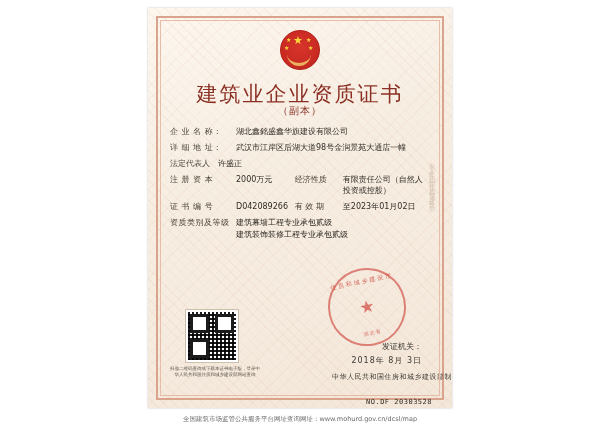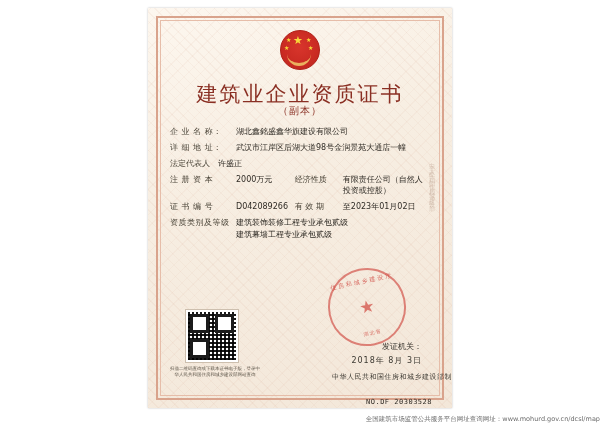--- a/index.html
+++ b/index.html
@@ -274,21 +274,21 @@
     font-size: 7px;
     font-family: "DejaVu Sans Mono", monospace;
     color: #2f2b25;
     letter-spacing: .5px;
   }
   
   .page-caption {
     position: absolute;
     left: 0; right: 0;
     bottom: 5px;
-    text-align: right;
+    text-align: center;
     font-size: 6.5px;
     font-family: "DejaVu Sans", sans-serif;
     color: #6b6b6b;
   }
   
   .watermark {
     position: absolute;
     right: 16px;
     top: 150px;
     font-size: 6px;
@@ -360,22 +360,22 @@
         </div>
         <div class="cell right">
           <div class="lbl2">有 效 期</div>
           <div class="val">至2023年01月02日</div>
         </div>
       </div>
 
       <div class="row">
         <div class="lbl">资质类别及等级</div>
         <div class="scope-lines">
+          <div>建筑幕墙工程专业承包贰级</div>
           <div>建筑装饰装修工程专业承包贰级</div>
-          <div>建筑幕墙工程专业承包贰级</div>
         </div>
       </div>
 
     </div>
 
     <div class="qr">
       <div class="eye tl"></div>
       <div class="eye tr"></div>
       <div class="eye bl"></div>
     </div>

